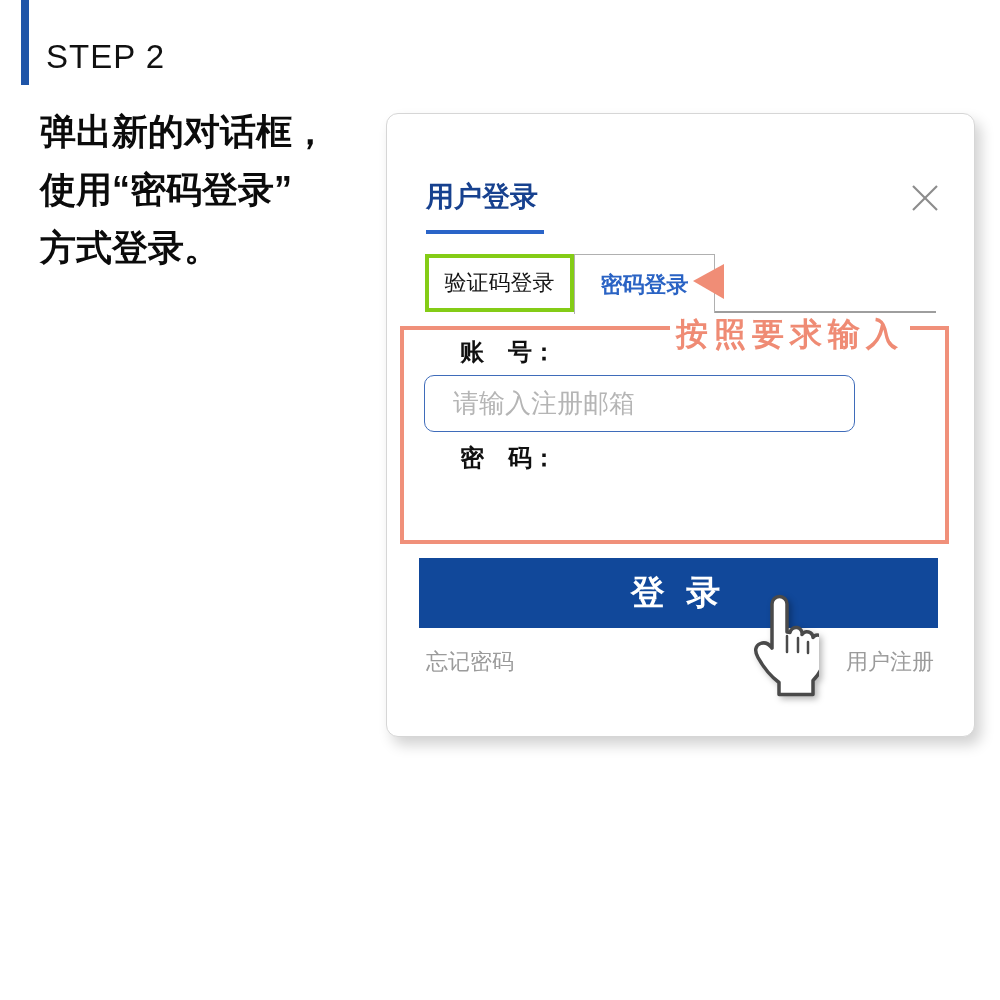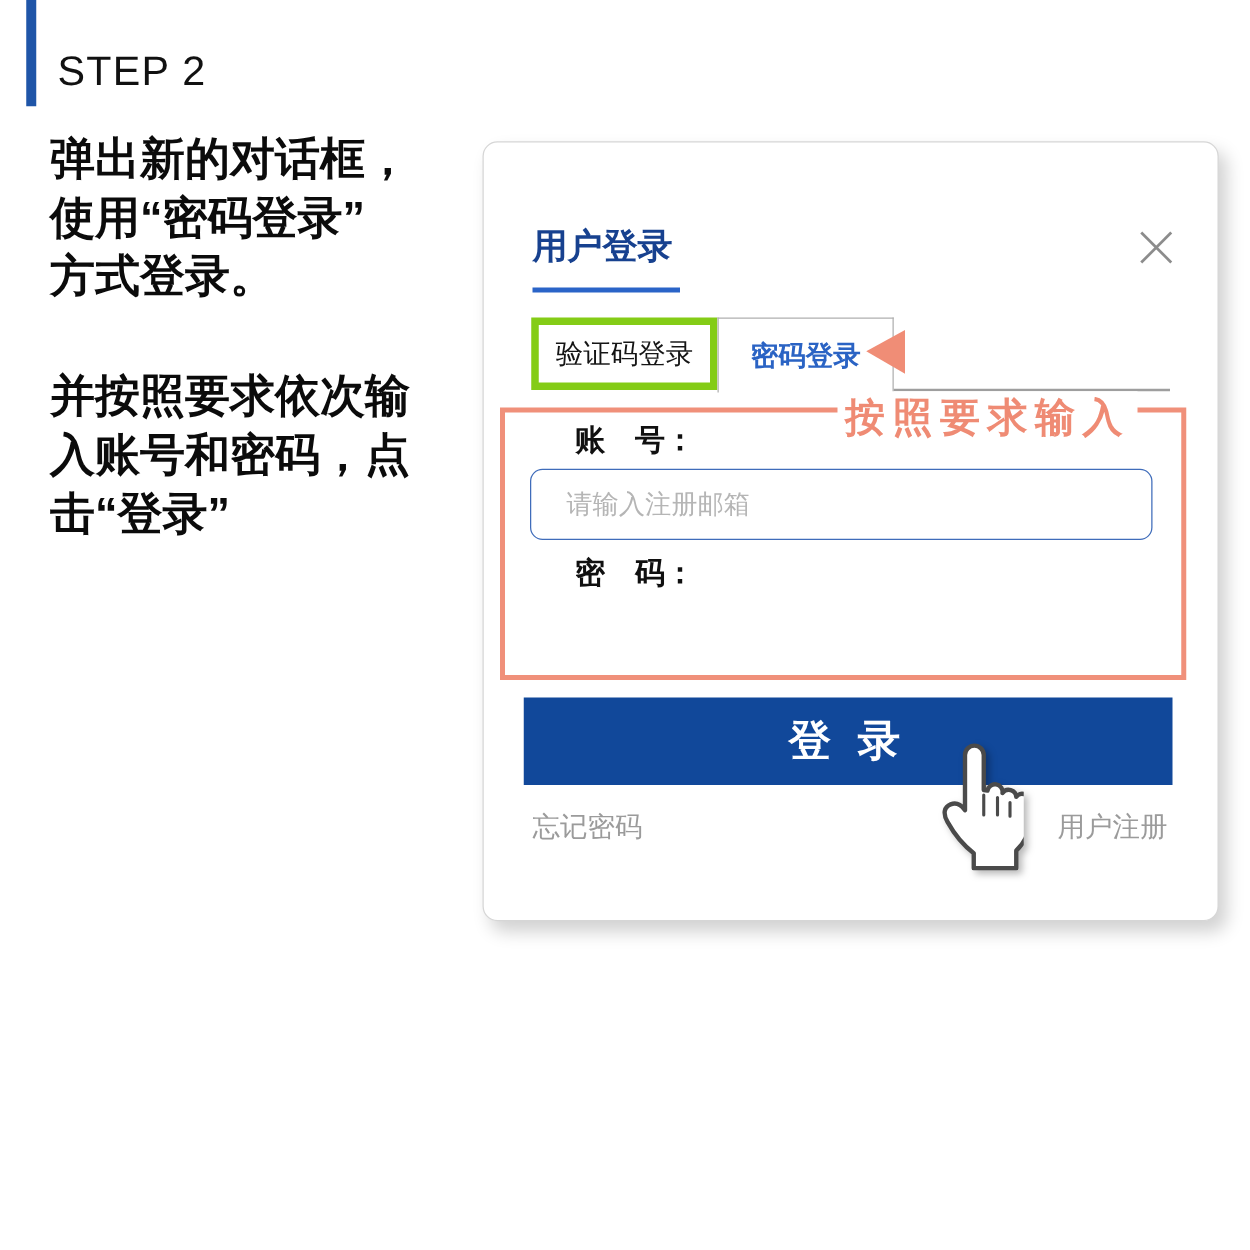--- a/index.html
+++ b/index.html
@@ -14,21 +14,21 @@
   .accent-bar {
     position:absolute; left:21px; top:0; width:8px; height:85px;
     background:#1f55a8;
   }
   .step-title {
     position:absolute; left:46px; top:38px;
     font-size:33px; font-weight:400; color:#111; letter-spacing:1px;
   }
   .instr {
     position:absolute; left:40px; width:345px;
-    font-size:36px; line-height:47px; font-weight:700; color:#0b0b0b;
+    font-size:36px; line-height:58px; font-weight:700; color:#0b0b0b;
     white-space:pre-line;
   }
   .instr.p1 { top:103px; }
   .instr.p2 { top:293px; }
 
   
   .dialog {
     position:absolute; left:386px; top:113px; width:589px; height:624px;
     background:#ffffff; border:1px solid #d6d6d6; border-radius:12px;
     box-shadow:6px 8px 14px rgba(0,0,0,0.18);
@@ -46,21 +46,21 @@
     cursor:pointer; background:none; border:none;
   }
 
   
   .tab {
     position:absolute; top:140px; height:58px;
     display:flex; align-items:center; justify-content:center;
     background:#fff; font-size:22px; cursor:pointer;
   }
   .tab.inactive {
-    left:38px; width:149px; border:6px solid #84cc16; color:#151515;
+    left:38px; width:149px; border:4px solid #84cc16; color:#151515;
     font-weight:500;
   }
   .tab.active {
     left:187px; width:141px; border:1px solid #b0b0b0; border-bottom:none;
     color:#2a63c4; font-weight:700; height:60px;
   }
   .tabs-rule {
     position:absolute; left:328px; top:197px; width:221px; height:2px;
     background:#9e9e9e;
   }
@@ -84,23 +84,23 @@
   }
 
   
   .field-label {
     position:absolute; left:39px;
     font-size:24px; font-weight:600; color:#101010;margin-left:34px;
   }
   .field-label.l1 { top:222px; }
   .field-label.l2 { top:328px; }
   .text-input {
-    position:absolute; left:37px; width:498px; height:57px;
+    position:absolute; left:37px; width:431px; height:57px;
     border:1.5px solid #3f6cba; border-radius:10px;
-    font-size:21px; padding:0 28px; color:#4c1d95; outline:none;
+    font-size:26px; padding:0 28px; color:#4c1d95; outline:none;
     font-family:"Liberation Sans","DejaVu Sans",sans-serif;
   }
   .text-input::placeholder { color:#b5b5b5; opacity:1; }
   .text-input.i1 { top:261px; }
   .text-input.i2 { top:360px; }
 
   .login-btn {
     position:absolute; left:32px; top:444px; width:519px; height:70px;
     background:#11489a; border:none; color:#ffffff;
     font-size:34px; font-weight:700; letter-spacing:6px; cursor:pointer;
@@ -122,23 +122,20 @@
 </head>
 <body>
 
 <div class="canvas">
 
   <div class="accent-bar"></div>
   <div class="step-title">STEP 2</div>
   <div class="instr p1">弹出新的对话框，
 使用“密码登录”
 方式登录。</div>
-  <div class="instr p2">并按照要求依次输
-入账号和密码，点
-击“登录”</div>
 
   <div class="dialog">
 
     <div class="dlg-title">用户登录</div>
     <div class="dlg-title-underline"></div>
 
     <button class="close-btn">
       <span>
         <svg width="30" height="30" viewBox="0 0 30 30">
           <line x1="3" y1="3" x2="27" y2="27" stroke="#8c8c8c" stroke-width="2.2"></line>

